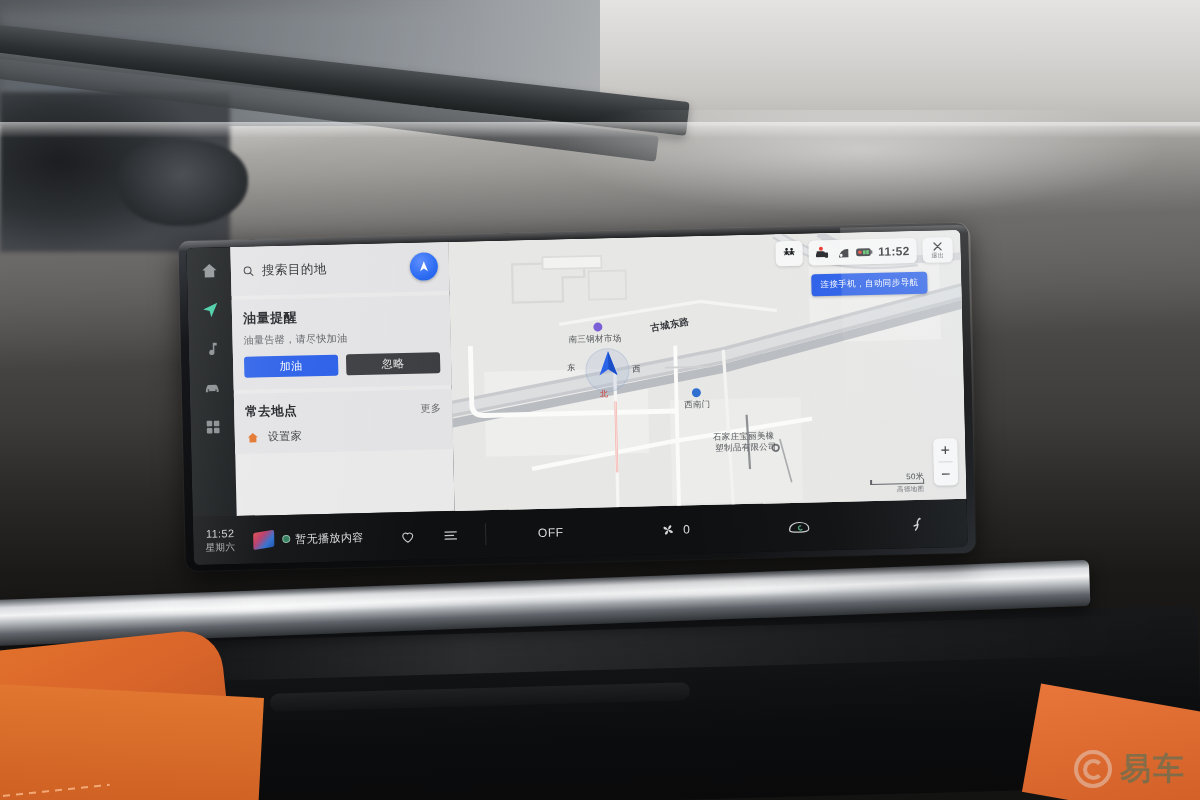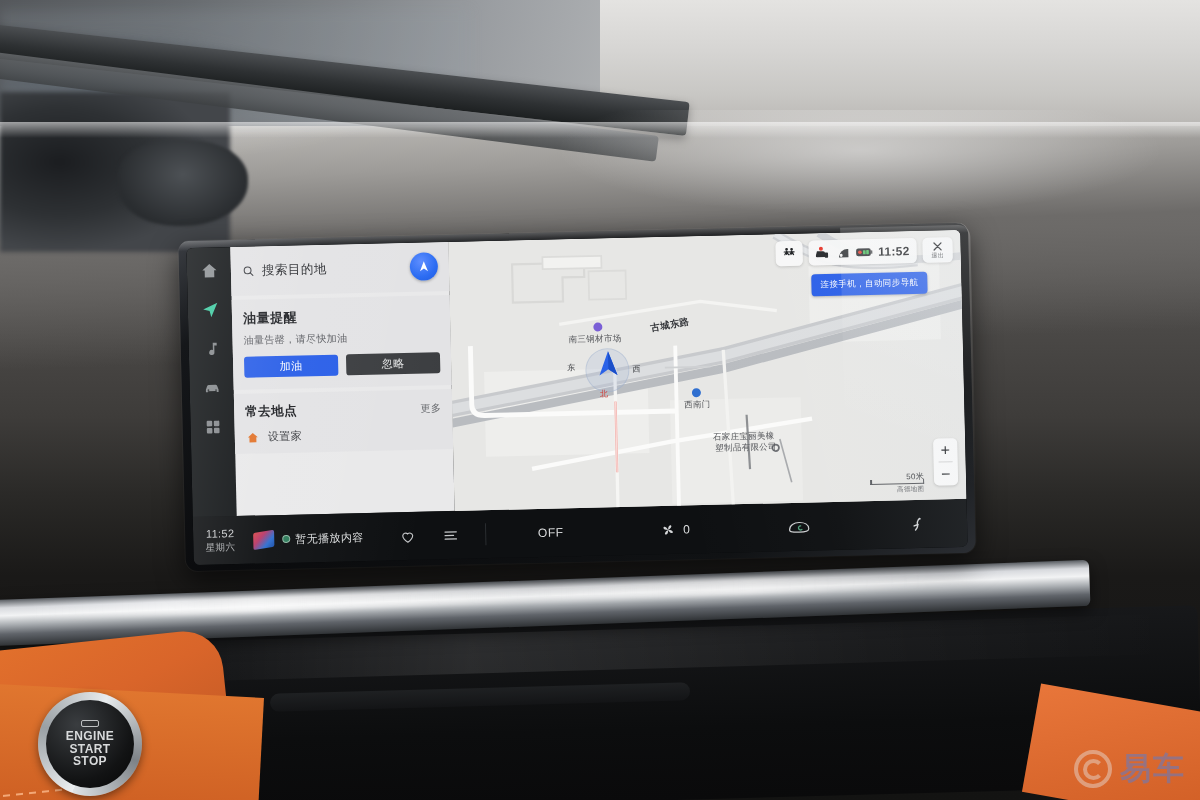--- a/index.html
+++ b/index.html
@@ -291,21 +291,21 @@
     opacity:.42; z-index:90;
   }
   #watermark .wm-ring {
     width:38px; height:38px; border-radius:50%; border:4px solid #e9eaea;
     display:flex; align-items:center; justify-content:center; position:relative;
   }
   #watermark .wm-ring::after{
     content:""; position:absolute; width:13px; height:13px; border-radius:50%;
     border:4px solid #e9eaea; border-right-color:transparent;
   }
-  #watermark .wm-txt { font-size:31px; color:#3b82f6; font-weight:bold; letter-spacing:2px; }
+  #watermark .wm-txt { font-size:31px; color:#0f766e; font-weight:bold; letter-spacing:2px; }
 </style>
 </head>
 <body>
 
 <div id="photo">
   <div class="windshield"></div>
   <div class="ws-dark"></div>
   <div class="ws-blur"></div>
   <div class="side-glass"></div>
   <div class="pillar"></div>
@@ -320,28 +320,20 @@
   <div class="console-gloss"></div>
 
   <div class="trim"></div>
   <div class="trim-gloss"></div>
 
   <div class="leather"></div>
   <div class="leather2"></div>
   <div class="leather-stitch"></div>
   <div class="leather-r"></div>
 
-  <div class="startbtn-ring">
-    <div class="startbtn">
-      <div class="cap"></div>
-      <span>ENGINE</span>
-      <span>START</span>
-      <span>STOP</span>
-    </div>
-  </div>
 </div>
 
 <div id="screen-shell">
   <div id="screen">
 
     <div class="main-row">
 
       <div class="sidebar">
         <div class="sb-ico">
           <svg viewBox="0 0 24 24">

